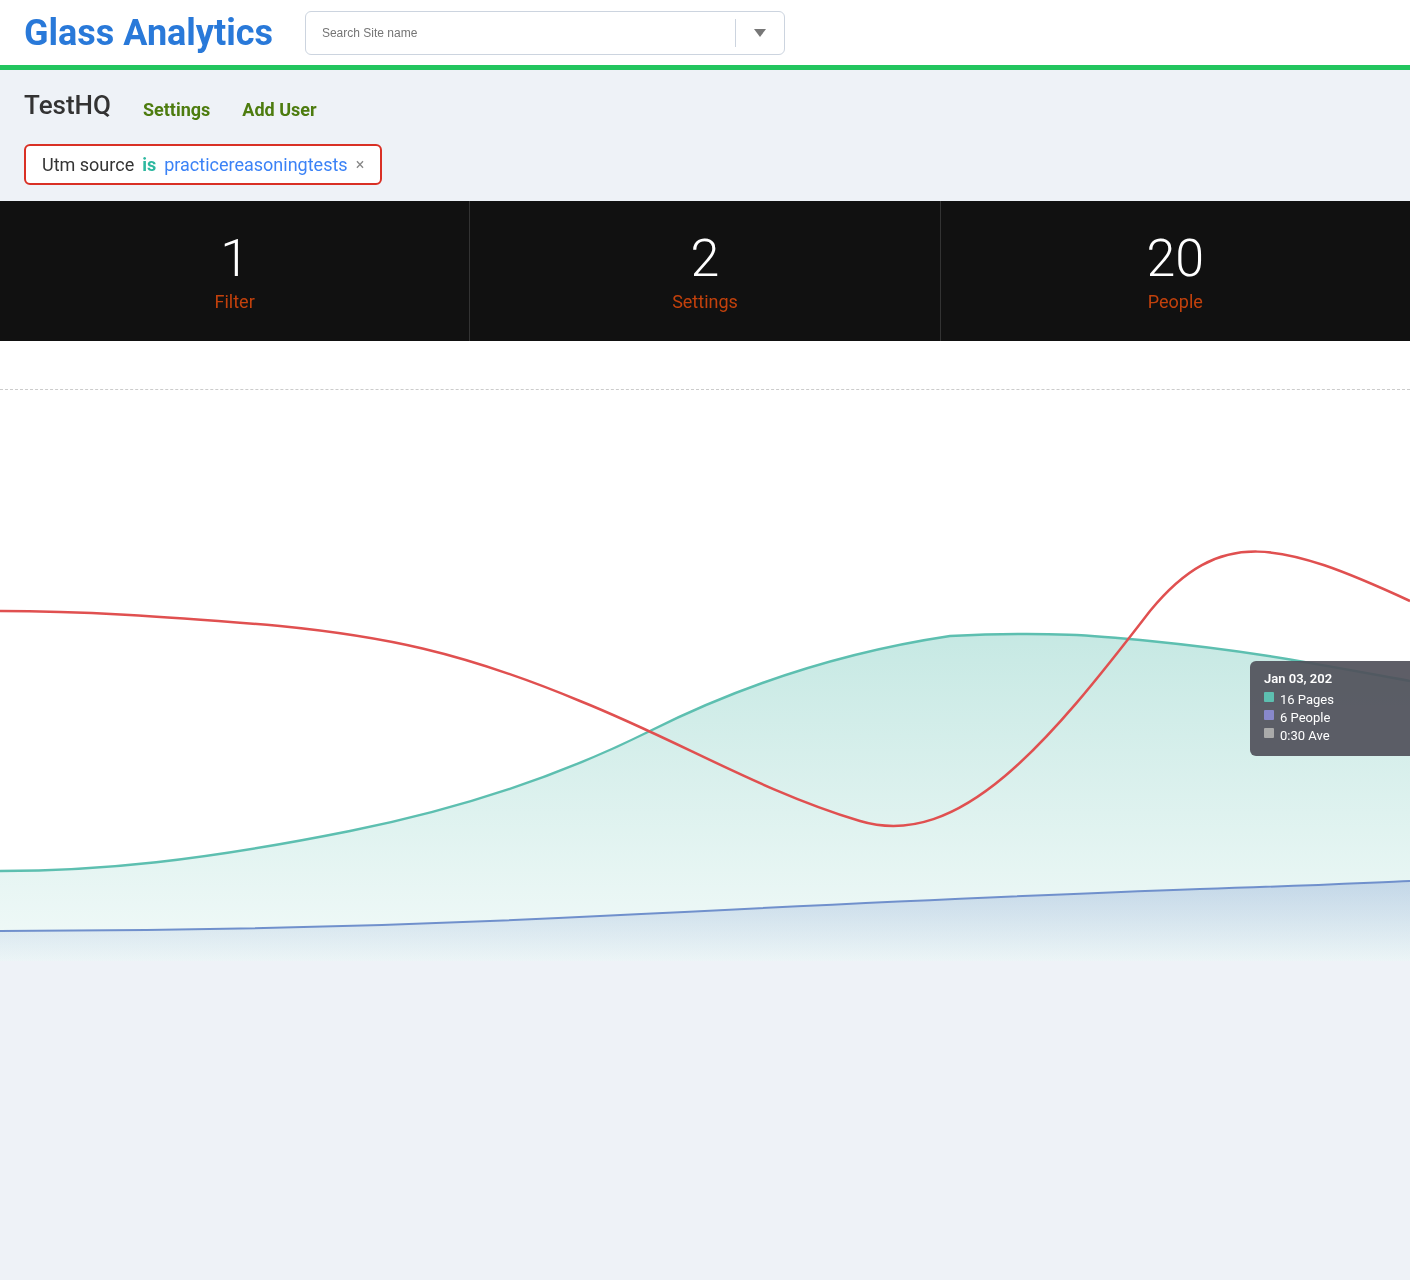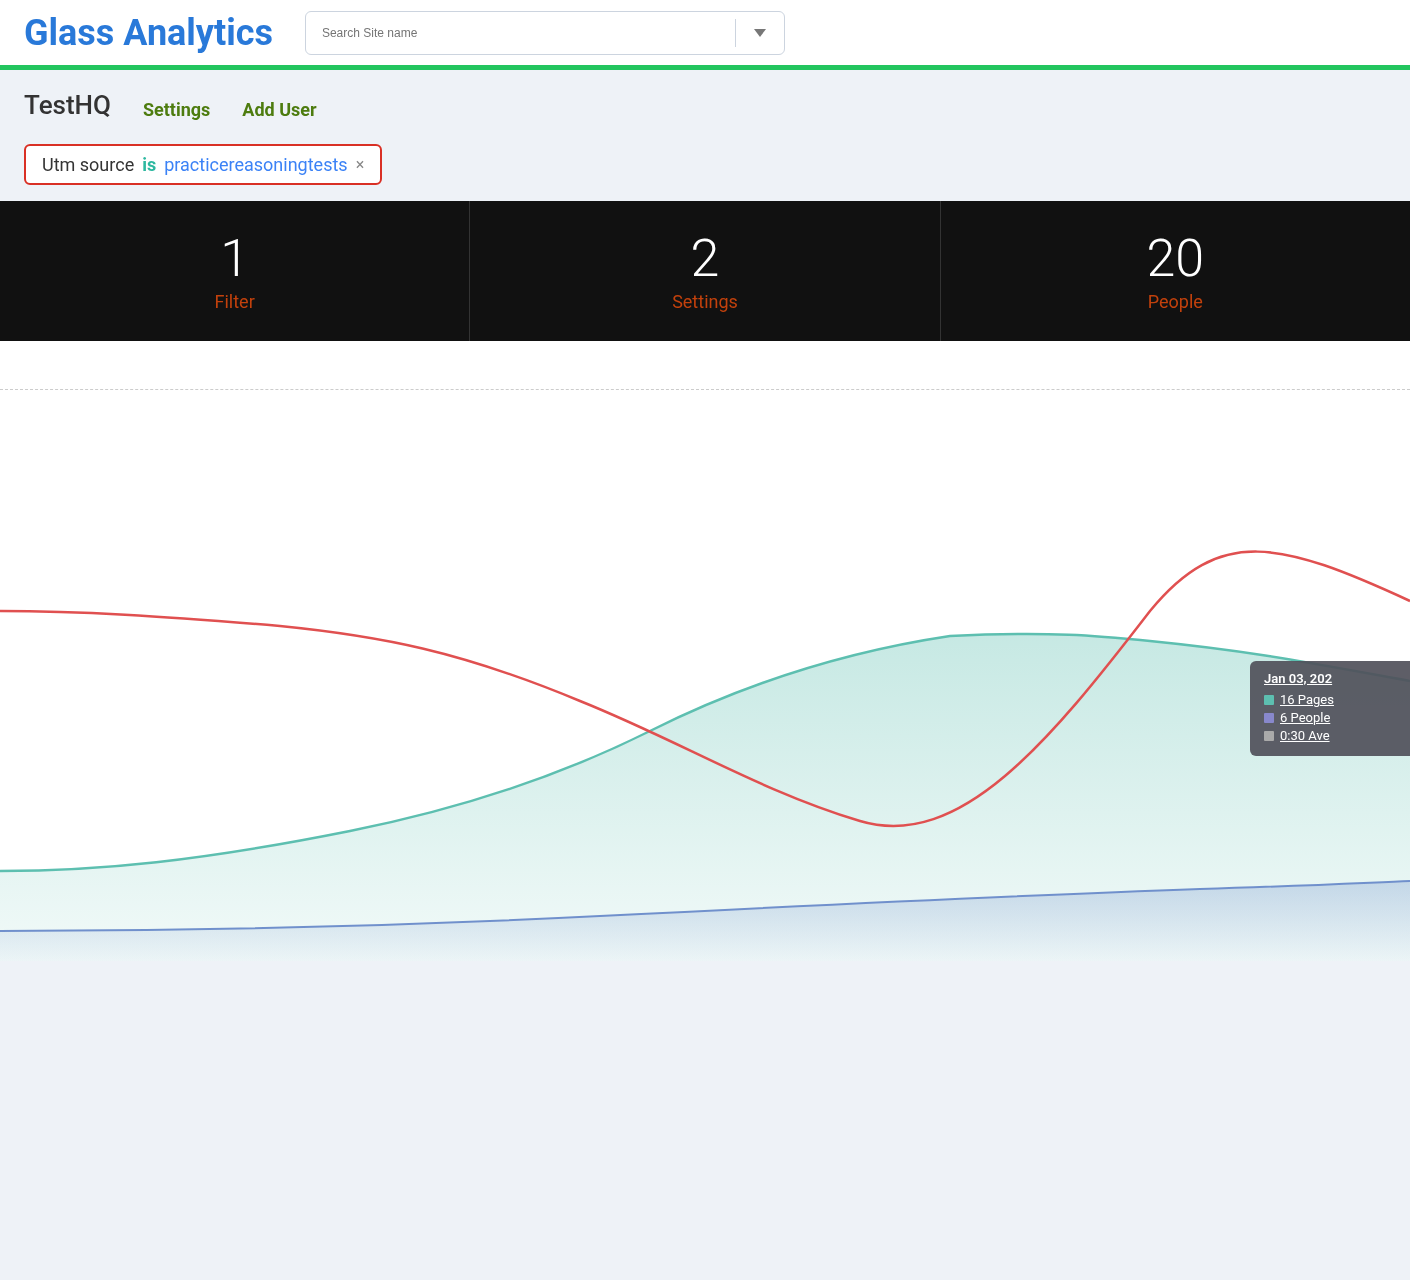--- a/index.html
+++ b/index.html
@@ -194,32 +194,31 @@
       position: absolute;
       right: 0;
       top: 320px;
       background: rgba(80,80,90,0.92);
       color: #fff;
       border-radius: 6px 0 0 6px;
       padding: 10px 14px;
       font-size: 14px;
       min-width: 160px;
       z-index: 10;
-      text-decoration: underline;
     }
 
     .tooltip-date {
       font-weight: 600;
       margin-bottom: 6px;
       font-size: 13px;
     }
 
     .tooltip-row {
       display: flex;
-      align-items: center;
+      align-items: flex-start;
       gap: 6px;
       margin-bottom: 3px;
       font-size: 13px;
     }
 
     .tooltip-dot {
       width: 10px;
       height: 10px;
       border-radius: 1px;
       flex-shrink: 0;

